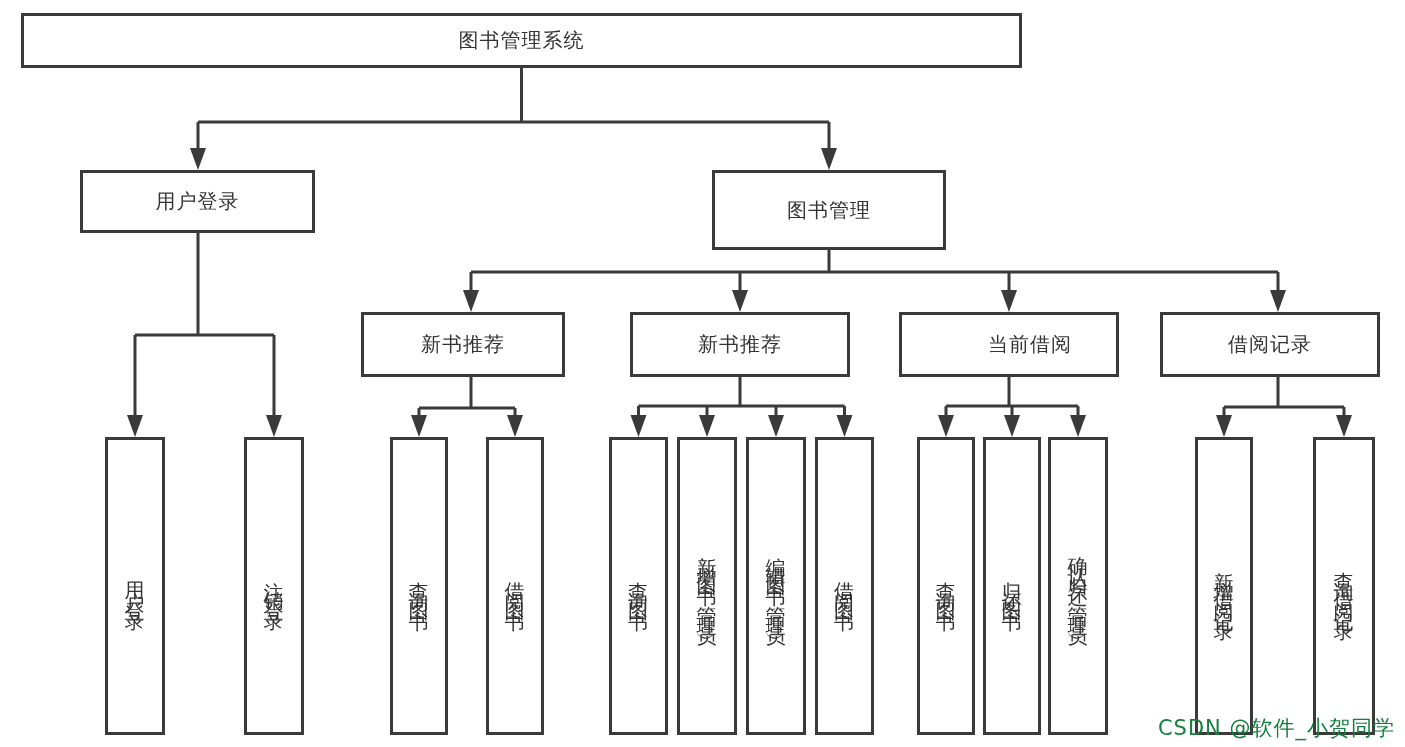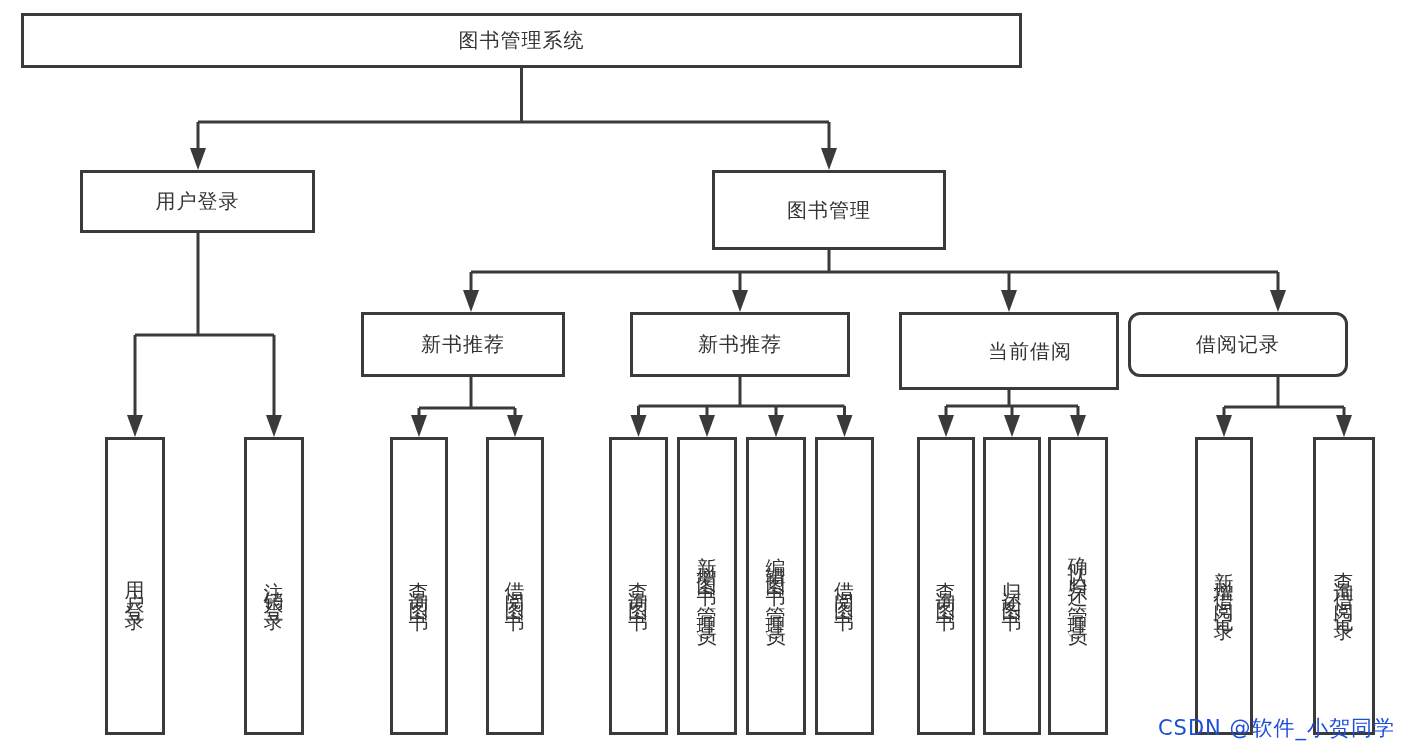--- a/index.html
+++ b/index.html
@@ -34,21 +34,21 @@
     line-height: 1;
     letter-spacing: 10px;
     color: #333333;
   }
   .watermark {
     position: absolute;
     right: 10px;
     bottom: 5px;
     font-size: 21px;
     letter-spacing: 1px;
-    color: #1d4ed8;
+    color: #15803d;
     white-space: nowrap;
   }
 </style>
 </head>
 <body>
 
 <div class="canvas">
 
   <svg class="connectors" viewBox="0 0 1405 747" xmlns="http://www.w3.org/2000/svg">
     <path fill="none" stroke="#3a3a3a" stroke-width="3" d="M521.5 68 V122
@@ -105,24 +105,24 @@
   <div class="node node-h" style="left:712px; top:170px; width:234px; height:80px;">
     <span>图书管理</span>
   </div>
 
   <div class="node node-h" style="left:361px; top:312px; width:204px; height:65px;">
     <span>新书推荐</span>
   </div>
   <div class="node node-h" style="left:630px; top:312px; width:220px; height:65px;">
     <span>新书推荐</span>
   </div>
-  <div class="node node-h" style="left:899px; top:312px; width:220px; height:78px;padding-left:42px;">
+  <div class="node node-h" style="left:899px; top:312px; width:220px; height:65px;padding-left:42px;">
     <span>当前借阅</span>
   </div>
-  <div class="node node-h" style="left:1128px; top:312px; width:220px; height:65px;border-radius:12px;">
+  <div class="node node-h" style="left:1160px; top:312px; width:220px; height:65px;">
     <span>借阅记录</span>
   </div>
 
   <div class="node node-v" style="left:105px; top:437px; width:60px; height:298px;">
     <span class="vtext">用户登录</span>
   </div>
   <div class="node node-v" style="left:244px; top:437px; width:60px; height:298px;">
     <span class="vtext">注销登录</span>
   </div>
 

